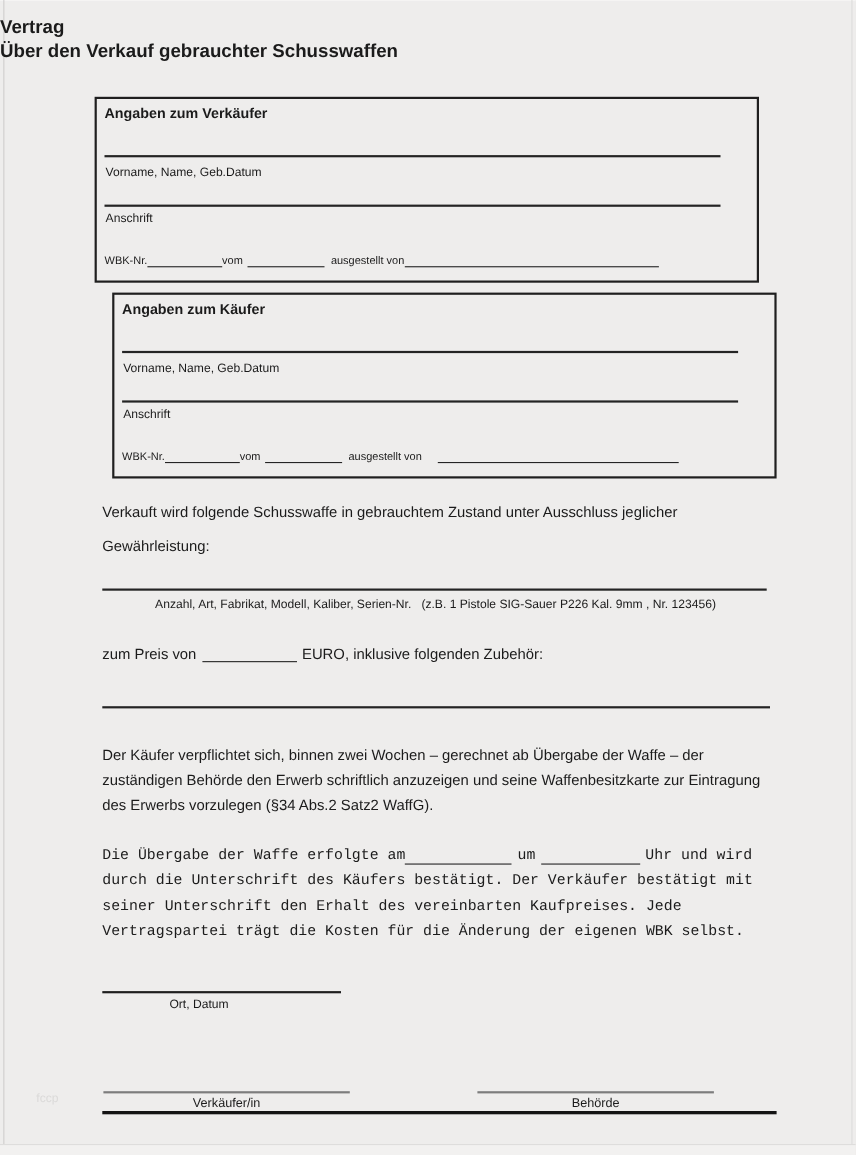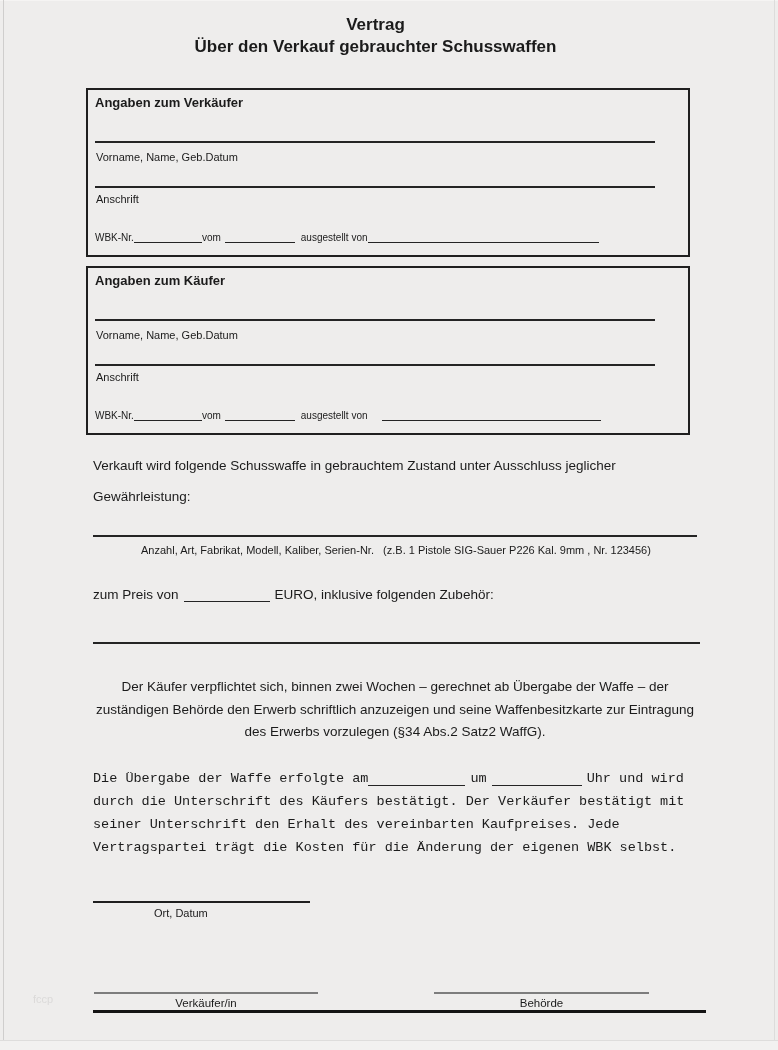--- a/index.html
+++ b/index.html
@@ -15,29 +15,29 @@
     overflow:hidden;
   }
   
   .edge-left{position:absolute;left:3px;top:0;width:1px;height:1050px;background:#cfcecd;}
   .edge-right{position:absolute;left:774px;top:0;width:1px;height:1050px;background:#dddcdb;}
   .edge-bottom{position:absolute;left:0;top:1040px;width:778px;height:10px;background:#f2f1f0;border-top:1px solid #dedddc;}
   .edge-top{position:absolute;left:0;top:0;width:778px;height:1px;background:#f5f4f3;}
 
   .abs{position:absolute;}
   .title{
-    left:0;top:14px;width:751px;text-align:center;
+    left:0;top:14px;width:751px;
     font-size:17px;font-weight:bold;line-height:22px;
   }
   .infobox{
     left:86px;width:600px;height:165px;
     border:2px solid #1f1f1f;background:transparent;
   }
   .box-seller{top:88px;}
-  .box-buyer{top:266px;}
+  .box-buyer{top:266px;margin-left:16px;}
   .box-heading{position:absolute;left:7px;top:5px;font-size:13px;font-weight:bold;}
   .fline{position:absolute;background:#242424;height:2px;}
   .box-line1{left:7px;top:51px;width:560px;}
   .box-line2{left:7px;top:96px;width:560px;}
   .box-label1{position:absolute;left:8px;top:61px;font-size:11px;}
   .box-label2{position:absolute;left:8px;top:103px;font-size:11px;}
   .wbk-row{position:absolute;left:7px;top:138px;font-size:10px;white-space:nowrap;}
   .blank{
     display:inline-block;height:14px;
     border-bottom:1px solid #242424;
@@ -47,21 +47,21 @@
   .wbk-blank2{width:70px;margin-left:4px;margin-right:6px;}
   .wbk-blank3{width:231px;}
   .wbk-blank3-gap{width:219px;margin-left:14px;}
   .bodytext{font-size:13.5px;}
   .para-sale{left:93px;top:450px;width:580px;line-height:31px;}
   .line-weapon{left:93px;top:535px;width:604px;}
   .label-weapon{left:141px;top:544px;font-size:11px;white-space:pre-wrap;}
   .para-price{left:93px;top:587px;width:620px;}
   .price-blank{width:86px;margin:0 5px;}
   .line-accessories{left:93px;top:642px;width:607px;}
-  .para-clause1{left:93px;top:676px;width:604px;line-height:22.5px;text-align:center;}
+  .para-clause1{left:93px;top:676px;width:604px;line-height:22.5px;}
   .para-clause2{left:93px;top:767px;width:614px;line-height:23px;font-family:Liberation Mono, monospace;}
   .hand-blank1{width:97px;margin-right:5px;}
   .hand-blank2{width:90px;margin:0 5px;}
   .line-place{left:93px;top:901px;width:217px;height:2px;background:#1f1f1f;}
   .label-place{left:154px;top:907px;font-size:11px;}
   .sigline{top:992px;height:2px;background:#7d7d7d;}
   .sig-left{left:94px;width:224px;}
   .sig-right{left:434px;width:215px;}
   .siglabel{top:997px;font-size:11.5px;text-align:center;}
   .siglabel-left{left:94px;width:224px;}

